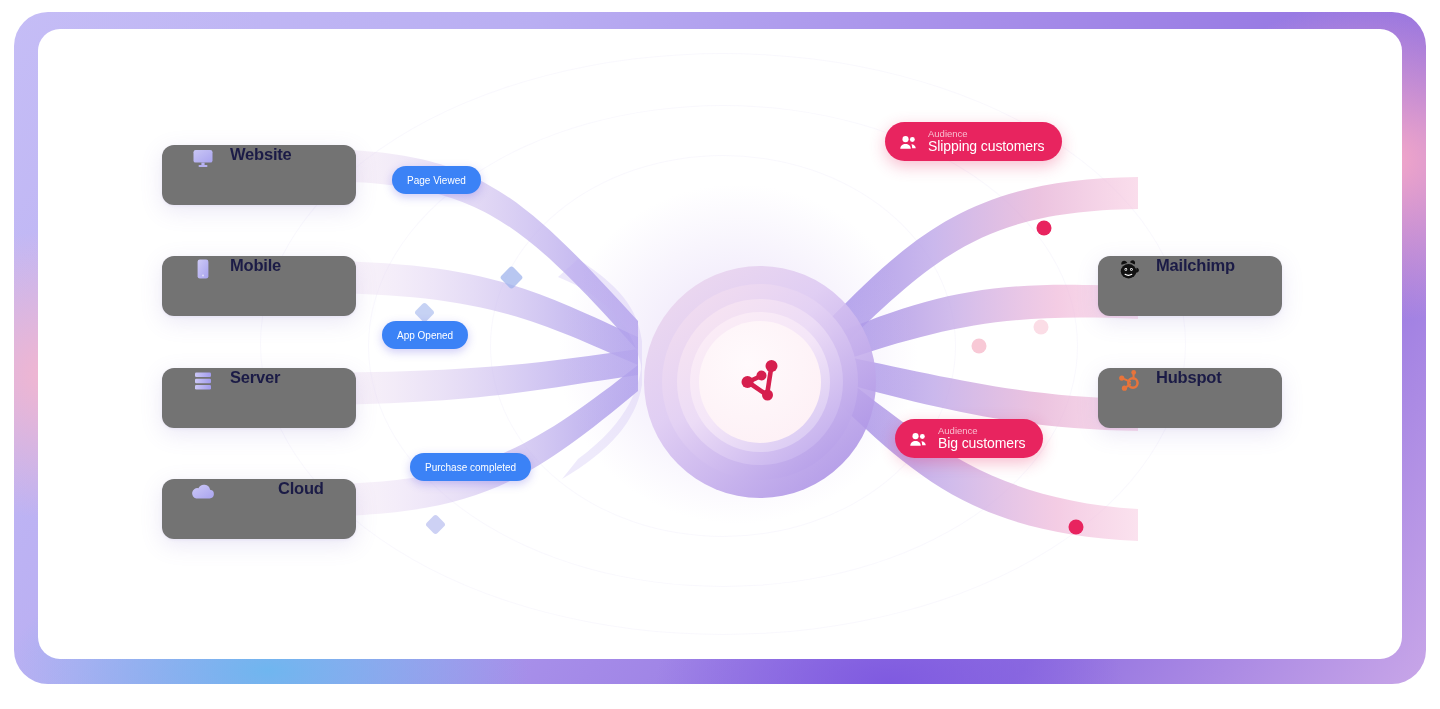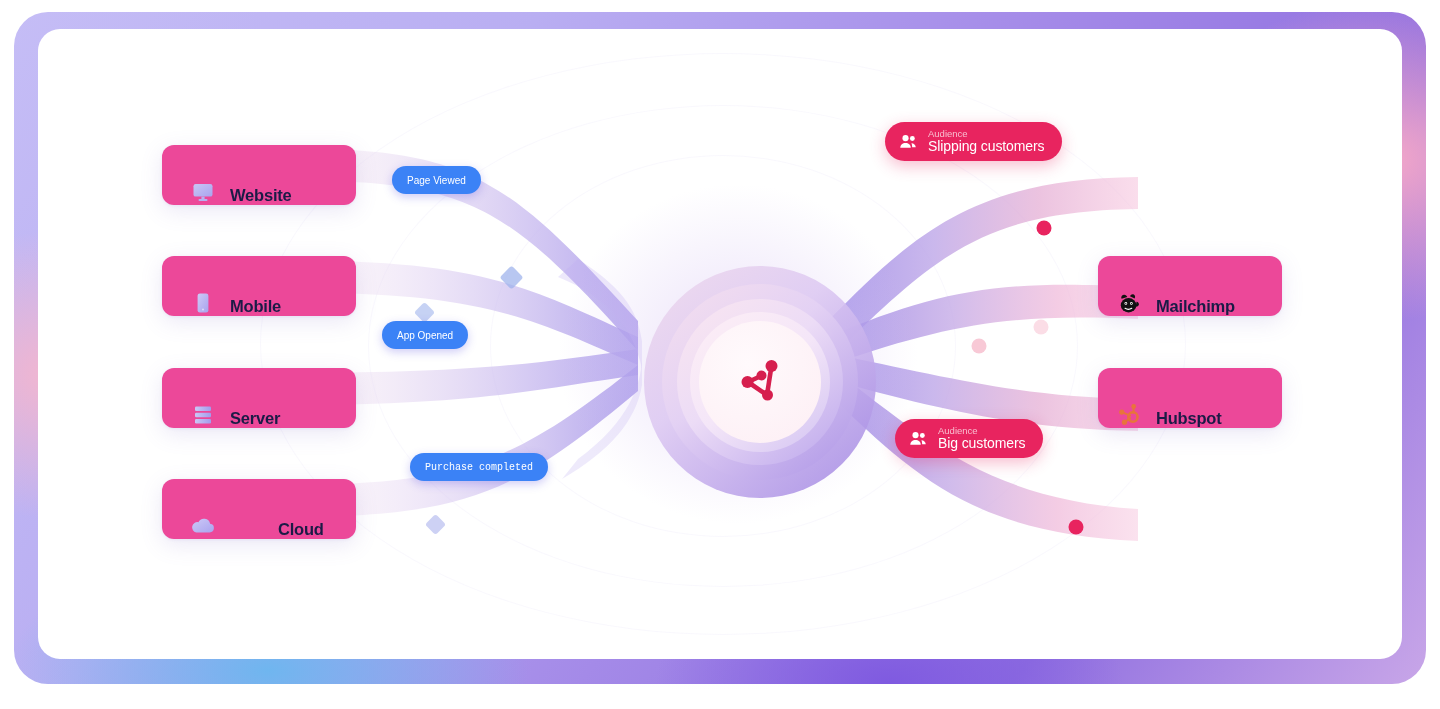--- a/index.html
+++ b/index.html
@@ -34,41 +34,41 @@
   }
 
   
   .halo{position:absolute;border-radius:50%;border:1px solid rgba(170,150,230,.07);}
 
   
   #flows{position:absolute;left:0;top:0;width:1364px;height:630px;}
 
   
   .card{
-    position:absolute;height:60px;border-radius:12px;background:#ec4899;
+    position:absolute;height:60px;border-radius:12px;background:#737373;
     box-shadow:0 6px 22px rgba(130,110,200,.16), 0 1px 3px rgba(130,110,200,.10);
-    display:flex;align-items:flex-end;
+    display:flex;align-items:flex-start;
   }
   .card-src{left:124px;width:166px;padding-left:28px;}
   .card-dst{left:1060px;width:166px;padding-left:18px;}
   .card .ico{width:26px;height:26px;flex:0 0 26px;display:flex;align-items:center;justify-content:center;margin-right:14px;}
   .card .lbl{font-size:16.5px;font-weight:700;color:#1b1b46;letter-spacing:-.2px;white-space:nowrap;}
 
   
   .pill{
     position:absolute;height:28px;border-radius:14px;background:#3b82f6;
     color:#fff;font-size:10px;font-weight:500;
     display:flex;align-items:center;justify-content:center;padding:0 15px;
     box-shadow:0 3px 10px rgba(79,70,221,.28);white-space:nowrap;
   }
 
   
   .aud{
     position:absolute;border-radius:22px;background:#e8245f;
-    display:flex;align-items:center;padding:7px 18px 8px 13px;
+    display:flex;align-items:flex-end;padding:7px 18px 8px 13px;
     box-shadow:0 5px 16px rgba(232,36,95,.30);
   }
   .aud .aico{width:21px;height:21px;flex:0 0 21px;margin-right:9px;}
   .aud .atxt{display:flex;flex-direction:column;line-height:1.04;}
   .aud .asub{font-size:9.5px;color:rgba(255,255,255,.70);font-weight:400;}
   .aud .amain{font-size:14px;color:#fff;font-weight:500;letter-spacing:-.1px;}
 
   
   #hub{position:absolute;left:562px;top:193px;width:320px;height:320px;}
   .ring{position:absolute;border-radius:50%;left:50%;top:50%;transform:translate(-50%,-50%);}
@@ -217,21 +217,21 @@
     </span>
     <span class="lbl">Cloud</span>
   </div>
 
   <div class="pill" style="left:354px;top:137px;">
     <span>Page Viewed</span>
   </div>
   <div class="pill" style="left:344px;top:292px;text-align:center;">
     <span>App Opened</span>
   </div>
-  <div class="pill" style="left:372px;top:424px;font-family:Liberation Mono, monospace;">
+  <div class="pill" style="left:372px;top:424px;">
     <span>Purchase completed</span>
   </div>
 
   <div id="hub">
     <div class="ring" style="width:232px;height:232px;background:linear-gradient(140deg,#efd9ec 0%,#ddc9f2 40%,#9f84e2 100%);opacity:.88;"></div>
     <div class="ring" style="width:196px;height:196px;background:linear-gradient(140deg,#f6e0ee 0%,#e4d2f4 42%,#ab93e6 100%);opacity:.92;"></div>
     <div class="ring" style="width:166px;height:166px;background:linear-gradient(140deg,#fae6f0 0%,#ecdcf6 45%,#bba6ec 100%);"></div>
     <div class="ring" style="width:140px;height:140px;background:linear-gradient(140deg,#fdeef5 0%,#f4e6f8 50%,#d2c3f2 100%);"></div>
     <div id="hub-core">
       <span>

